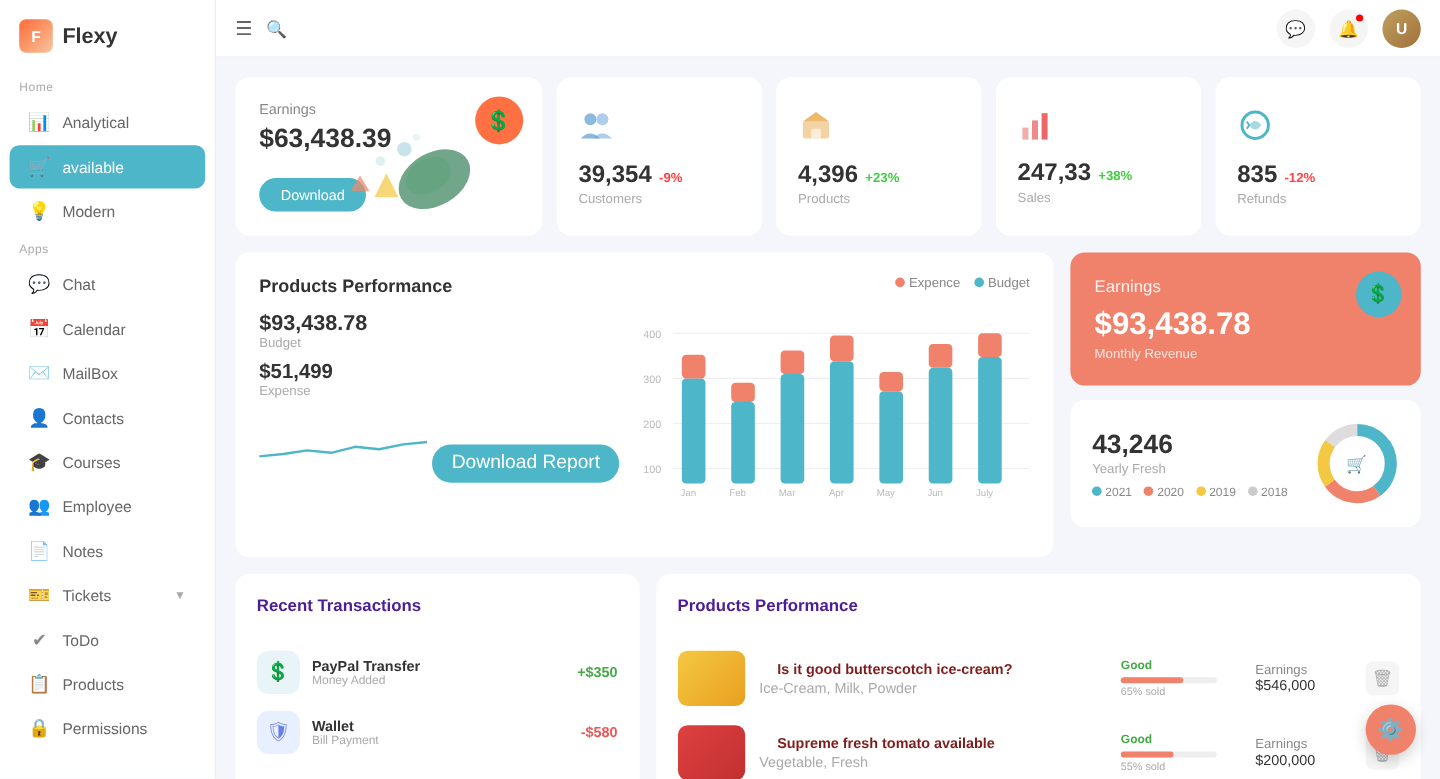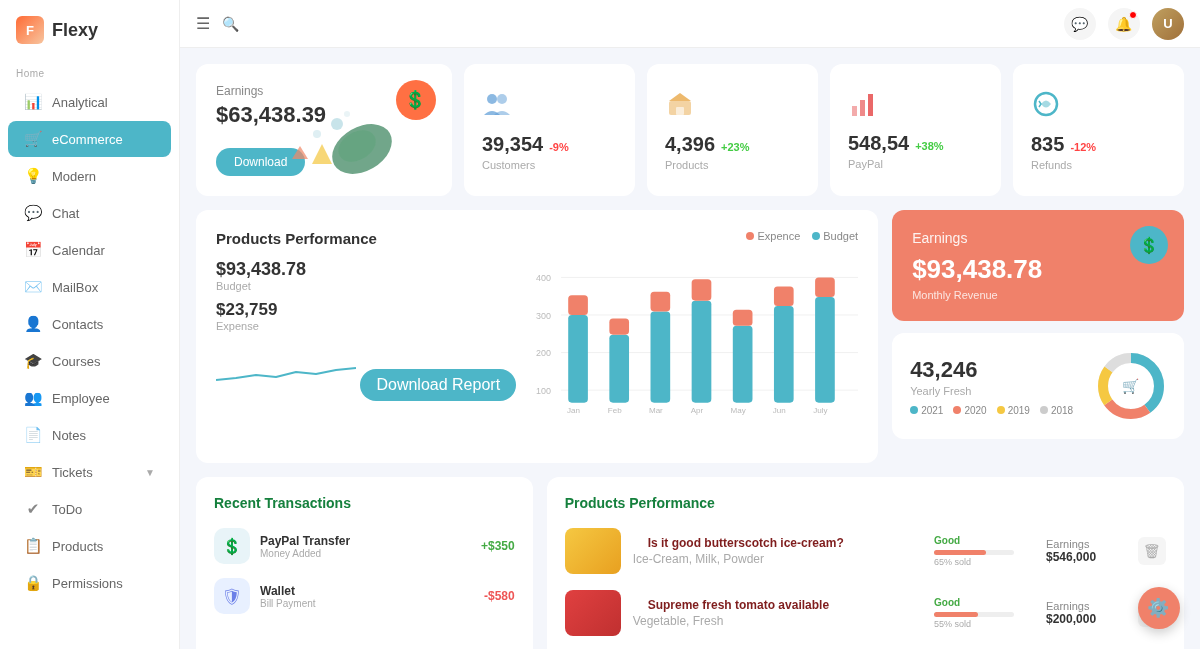--- a/index.html
+++ b/index.html
@@ -72,27 +72,27 @@
     .earnings-orange-title { font-size: 14px; font-weight: 500; opacity: 0.9; }
     .earnings-orange-value { font-size: 26px; font-weight: 700; margin: 8px 0 4px; }
     .earnings-orange-sub { font-size: 11px; opacity: 0.8; }
     .earnings-orange-icon { position: absolute; top: 16px; right: 16px; width: 38px; height: 38px; background: #4db6c8; border-radius: 50%; display: flex; align-items: center; justify-content: center; color: white; font-size: 16px; }
     
     .yearly-card { background: white; border-radius: 12px; padding: 18px; display: flex; align-items: center; gap: 4px; }
     .yearly-info { flex: 1; }
     .yearly-value { font-size: 22px; font-weight: 700; color: #333; }
     .yearly-label { font-size: 11px; color: #aaa; margin-top: 2px; }
     .yearly-legend { display: flex; flex-wrap: wrap; gap: 4px 10px; margin-top: 8px; font-size: 10px; color: #888; }
-    .yearly-legend-item { display: flex; align-items: center; gap: 3px; }
+    .yearly-legend-item { display: flex; align-items: flex-start; gap: 3px; }
     
     
     .bottom-row { display: flex; gap: 14px; }
     .transactions-card { background: white; border-radius: 12px; padding: 18px; flex: 1; }
     .products-perf-card { background: white; border-radius: 12px; padding: 18px; flex: 2; }
-    .section-title { font-size: 14px; font-weight: 600; color: #15803d; margin-bottom: 17px; }
+    .section-title { font-size: 14px; font-weight: 600; color: #4c1d95; margin-bottom: 30px; }
     
     .transaction-item { display: flex; align-items: center; gap: 10px; margin-bottom: 14px; }
     .trans-icon { width: 36px; height: 36px; border-radius: 10px; display: flex; align-items: center; justify-content: center; font-size: 16px; flex-shrink: 0; }
     .trans-icon.paypal { background: #e8f4f8; color: #4db6c8; }
     .trans-icon.wallet { background: #e8f0ff; color: #6b7fe8; }
     .trans-info { flex: 1; }
     .trans-name { font-size: 12px; font-weight: 600; color: #333; }
     .trans-sub { font-size: 10px; color: #aaa; }
     .trans-amount { font-size: 12px; font-weight: 700; }
     .trans-amount.pos { color: #4a4; }
@@ -103,21 +103,21 @@
     .product-thumb-placeholder.butterscotch { background: linear-gradient(135deg, #f5c842, #e8a020); }
     .product-thumb-placeholder.tomato { background: linear-gradient(135deg, #e04040, #c03030); }
     .product-info { flex: 1; }
     .product-name { font-size: 12px; font-weight: 600; color: #7f1d1d; padding-left: 15px; }
     .product-tags { font-size: 12px; color: #aaa; margin-top: 2px; }
     .product-status { font-size: 10px; font-weight: 700; color: #4a4; }
     .progress-bar-wrap { width: 80px; height: 5px; background: #eee; border-radius: 3px; margin-top: 4px; }
     .progress-bar-fill { height: 5px; background: #f0816a; border-radius: 3px; }
     .progress-label { font-size: 9px; color: #aaa; margin-top: 2px; }
     .product-earnings { font-size: 11px; color: #888; }
-    .product-earnings-val { font-size: 12px; font-weight: 700; color: #333; }
+    .product-earnings-val { font-size: 12px; font-weight: 400; color: #333; }
     .product-action { width: 28px; height: 28px; border-radius: 6px; background: #f5f5f5; display: flex; align-items: center; justify-content: center; cursor: pointer; color: #aaa; font-size: 14px; }
 
     
     .donut-container { width: 70px; height: 70px; flex-shrink: 0; position: relative; }
   </style>
 </head>
 <body>
 
 <div class="sidebar">
   <div class="sidebar-logo">
@@ -128,27 +128,28 @@
   </div>
 
   <div class="sidebar-section-label">Home</div>
 
   <div class="sidebar-item">
     <span class="sidebar-icon">📊</span>
     <span>Analytical</span>
   </div>
   <div class="sidebar-item active">
     <span class="sidebar-icon">🛒</span>
-    <span>eCommerce</span>
+    <span>available</span>
   </div>
   <div class="sidebar-item">
     <span class="sidebar-icon">💡</span>
     <span>Modern</span>
   </div>
 
+  <div class="sidebar-section-label">Apps</div>
 
   <div class="sidebar-item">
     <span class="sidebar-icon">💬</span>
     <span>Chat</span>
   </div>
   <div class="sidebar-item">
     <span class="sidebar-icon">📅</span>
     <span>Calendar</span>
   </div>
   <div class="sidebar-item">
@@ -259,24 +260,24 @@
 
       <div class="stat-card">
         <div class="stat-icon stat-icon-sales">
           <svg width="30" height="28" viewBox="0 0 30 28" fill="none">
             <rect x="4" y="16" width="5" height="10" fill="#e85858" opacity="0.5"></rect>
             <rect x="12" y="10" width="5" height="16" fill="#e85858" opacity="0.7"></rect>
             <rect x="20" y="4" width="5" height="22" fill="#e85858" opacity="0.9"></rect>
           </svg>
         </div>
         <div class="stat-value">
-          <span>548,54</span>
+          <span>247,33</span>
           <span class="stat-change pos">+38%</span>
         </div>
-        <div class="stat-label">PayPal</div>
+        <div class="stat-label">Sales</div>
       </div>
 
       <div class="stat-card">
         <div class="stat-icon stat-icon-refunds">
           <svg width="30" height="30" viewBox="0 0 30 30" fill="none">
             <circle cx="15" cy="15" r="11" stroke="#4db6c8" stroke-width="2.5" fill="none"></circle>
             <path d="M10 15 Q15 8 20 15 Q15 22 10 15" fill="#4db6c8" opacity="0.5"></path>
             <path d="M8 12 L10 15 L8 18" stroke="#4db6c8" stroke-width="1.5" fill="none"></path>
           </svg>
         </div>
@@ -295,21 +296,21 @@
           <div class="chart-card-title">Products Performance</div>
           <div class="chart-legend">
             <span><span class="legend-dot" style="background:#f0816a;"></span><span>Expence</span></span>
             <span><span class="legend-dot" style="background:#4db6c8;"></span><span>Budget</span></span>
           </div>
         </div>
         <div style="display:flex; gap:20px;">
           <div class="chart-metrics">
             <div class="chart-budget">$93,438.78</div>
             <div class="chart-budget-label">Budget</div>
-            <div class="chart-expense">$23,759</div>
+            <div class="chart-expense">$51,499</div>
             <div class="chart-expense-label">Expense</div>
             <br>
             
             <svg width="140" height="40" viewBox="0 0 140 40">
               <polyline points="0,30 20,28 40,25 60,27 80,22 100,24 120,20 140,18" fill="none" stroke="#4db6c8" stroke-width="2" stroke-linejoin="round"></polyline>
             </svg>
             <button class="chart-download-btn">Download Report</button>
           </div>
 
           <div style="flex:1; position:relative;">

